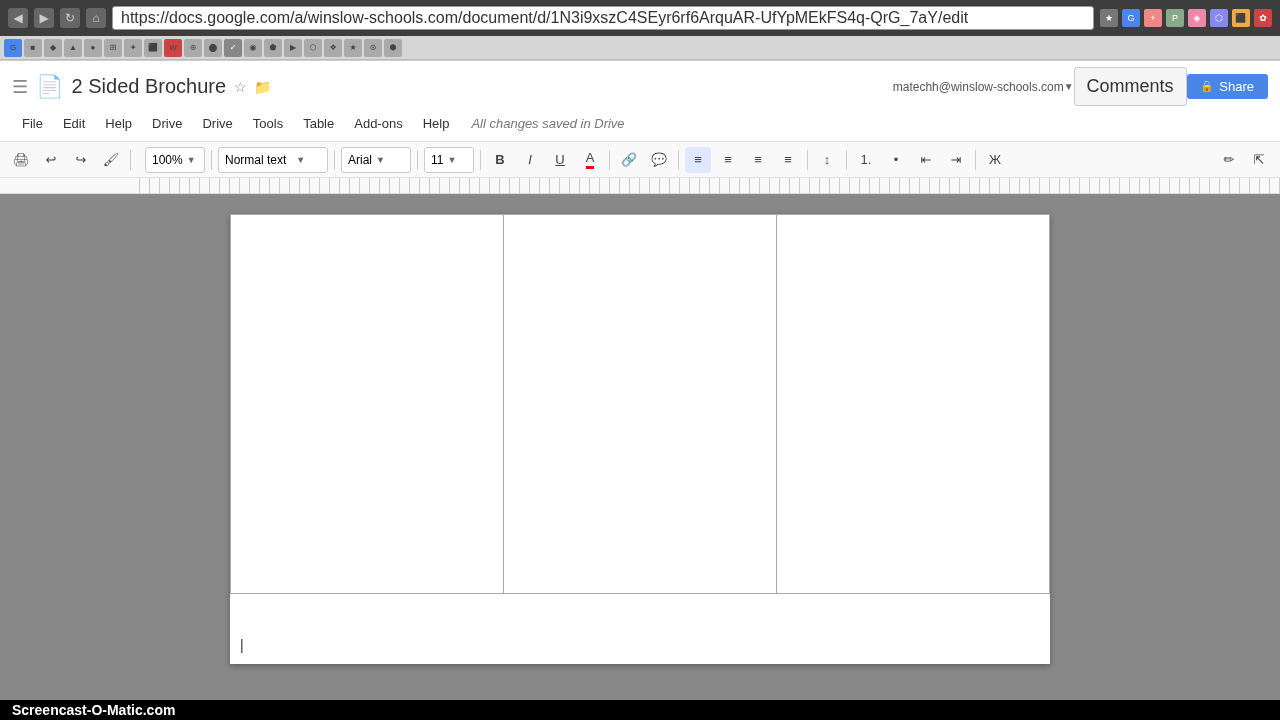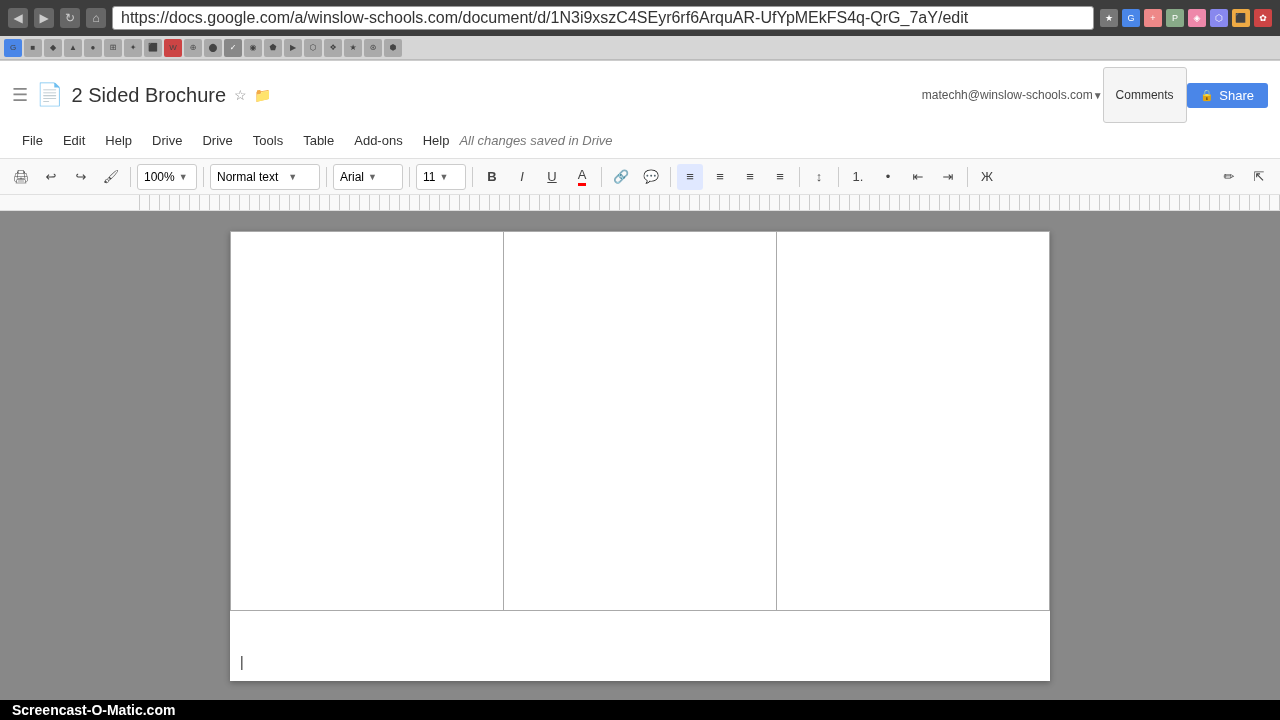--- a/index.html
+++ b/index.html
@@ -88,22 +88,22 @@
 
     .docs-header-right {
       display: flex; align-items: center; gap: 0;
     }
     .user-email { font-size: 12px; color: #555; }
 
     .btn-comments {
       background: #f5f5f5;
       border: 1px solid #ccc;
       border-radius: 3px;
-      padding: 20px 12px;
-      font-size: 12px;
+      padding: 8px 12px;
+      font-size: 18px;
       color: #333;
       cursor: pointer;
     }
     .btn-share {
       background: #4a86e8;
       border: none;
       border-radius: 3px;
       padding: 5px 14px;
       font-size: 13px;
       color: white;
@@ -119,20 +119,21 @@
       padding: 2px 0;
     }
     .menu-item {
       padding: 4px 10px;
       font-size: 13px;
       color: #333;
       cursor: pointer;
       border-radius: 3px;
     }
     .status-text {
+      margin-left: 12px;
       font-size: 13px;
       color: #777;
       font-style: italic;
     }
 
     
     .formatting-toolbar {
       background: #f9f9f9;
       border-bottom: 1px solid #e0e0e0;
       display: flex;
@@ -330,21 +331,21 @@
       <span class="status-text">All changes saved in Drive</span>
     </div>
   </div>
 
   <div class="formatting-toolbar">
     <button class="toolbar-btn" title="Print">🖨</button>
     <button class="toolbar-btn" title="Undo">↩</button>
     <button class="toolbar-btn" title="Redo">↪</button>
     <button class="toolbar-btn" title="Paint format">🖌</button>
     <div class="toolbar-separator"></div>
-    <div class="toolbar-select" style="min-width:60px;">
+    <div class="toolbar-select" style="min-width:60px;margin-left:8px;">
       <span>100%</span>
       <span class="dropdown-arrow">▼</span>
     </div>
     <div class="toolbar-separator"></div>
     <div class="toolbar-select toolbar-select-wide">
       <span>Normal text</span>
       <span class="dropdown-arrow">▼</span>
     </div>
     <div class="toolbar-separator"></div>
     <div class="toolbar-select toolbar-select-font">

